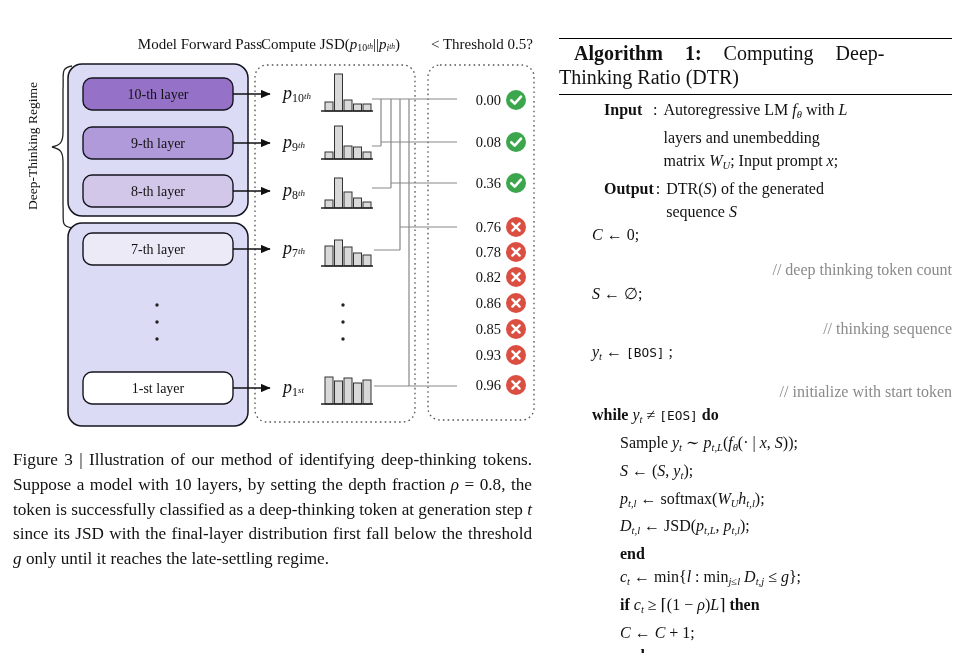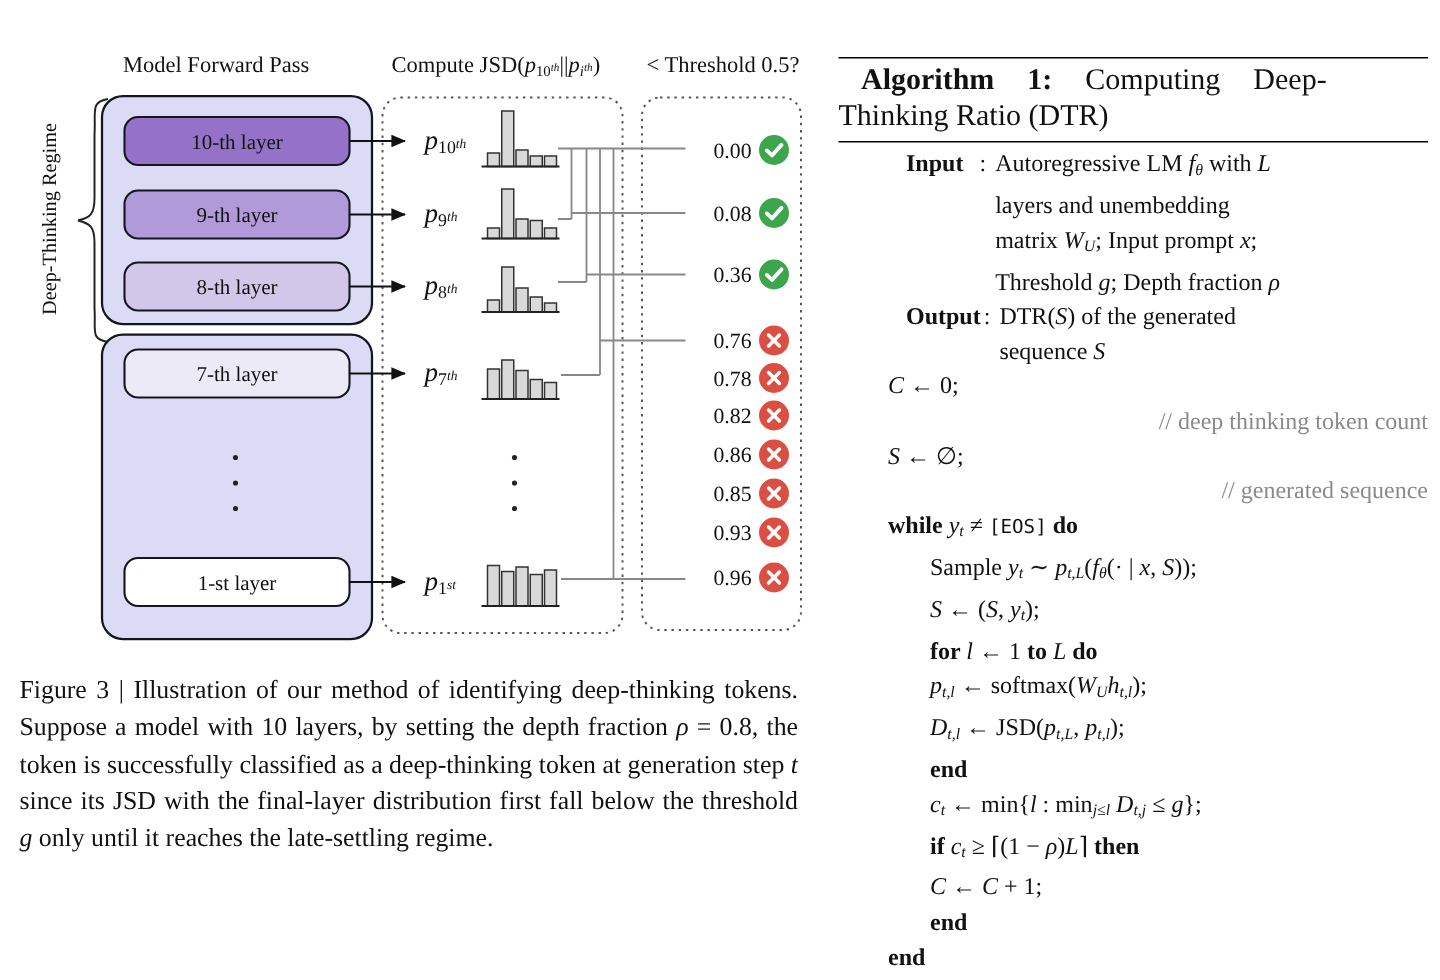--- a/index.html
+++ b/index.html
@@ -1,20 +1,20 @@
 <!DOCTYPE html>
 <html style="--comment: #8a8a8a;"><head>
 <meta charset="utf-8">
 <style>
   html,body{margin:0;padding:0;background:#fff;}
   .stage{position:relative;width:960px;height:653px;background:#ffffff;overflow:hidden;
          font-family:"Liberation Serif","DejaVu Serif",serif;color:#111;}
   
   .fig-header{position:absolute;top:36px;font-size:15px;white-space:nowrap;}
-  .fh-fp{left:82px;width:180px;text-align:left;}
+  .fh-fp{left:82px;width:180px;text-align:right;}
   .fh-jsd{left:261px;}
   .fh-th{left:431px;}
   #plabels div{position:absolute;font-size:18px;white-space:nowrap;}
   .caption{position:absolute;left:13px;top:448px;width:519px;font-size:17.2px;
            line-height:24.8px;text-align:justify;}
   svg text{font-family:"Liberation Serif","DejaVu Serif",serif;fill:#111;}
   .regime-t{font-size:13.5px;}
   .layer-label{font-size:14px;}
   .jsd-val{font-size:14.5px;}
   .dotted{fill:none;stroke:#555;stroke-width:1.3;stroke-dasharray:1.6 3.2;}
@@ -31,21 +31,21 @@
   .alg-panel{position:absolute;left:559px;top:38px;width:393px;}
   .alg-rule{border-top:1.7px solid #000;}
   .alg-title{font-size:20px;line-height:23.5px;padding:3px 0 5px;}
   .alg-title .t1{text-indent:15px;word-spacing:0.85em;}
   .alg-body{font-size:16px;line-height:23.2px;padding:3px 0 4px 33px;}
   .alg-line{display:flex;flex-direction:column;}
   .alg-line.ind{margin-left:28px;}
   .bar{border-left:1px solid #3a3a3a;padding-left:32px;}
   .bar.last{padding-left:19px;}
   .txt{white-space:pre-wrap;}
-  .cmt{margin-left:auto;color:var(--comment,#8a8a8a);white-space:nowrap;}
+  .cmt{margin-left:auto;color:var(--comment,#8a8a8a);white-space:nowrap;margin-top:12px;}
   .io-row{display:flex;margin-left:12px;}
   .io-label{font-weight:bold;min-width:47px;}
   .io-colon{padding:0 6px 0 2px;}
 </style>
 </head>
 <body>
 
 <div class="stage">
 
   <div>
@@ -198,53 +198,52 @@
     </div>
     <div class="alg-rule"></div>
     <div class="alg-body" id="alg-body">
         <div class="io-row">
           <span class="io-label">Input</span>
           <span class="io-colon">:</span>
           <div>
             <div><span>Autoregressive LM </span><span class="sg-i">f</span><span class="sg-s">θ</span><span> with </span><span class="sg-i">L</span></div>
             <div><span>layers and unembedding</span></div>
             <div><span>matrix </span><span class="sg-i">W</span><span class="sg-s">U</span><span>; Input prompt </span><span class="sg-i">x</span><span>;</span></div>
-            <div><span>Threshold </span><span class="sg-i">g</span><span>; Depth fraction </span><span class="sg-i">ρ</span></div>
           </div>
         </div>
         <div class="io-row">
           <span class="io-label">Output</span>
           <span class="io-colon">:</span>
           <div>
             <div><span>DTR(</span><span class="sg-i">S</span><span>) of the generated</span></div>
             <div><span>sequence </span><span class="sg-i">S</span></div>
           </div>
         </div>
         <div class="alg-line">
           <span class="txt"><span class="sg-i">C</span><span> ← 0;</span></span>
           <span class="cmt">// deep thinking token count</span>
         </div>
         <div class="alg-line">
           <span class="txt"><span class="sg-i">S</span><span> ← ∅;</span></span>
-          <span class="cmt">// generated sequence</span>
+          <span class="cmt">// thinking sequence</span>
+        </div>
+        <div class="alg-line">
+          <span class="txt"><span class="sg-i">y</span><span class="sg-s">t</span><span> ← </span><span class="sg-m">[BOS]</span><span> ;</span></span>
+          <span class="cmt">// initialize with start token</span>
         </div>
         <div class="alg-line">
           <span class="txt"><span class="sg-b">while </span><span class="sg-i">y</span><span class="sg-s">t</span><span> ≠ </span><span class="sg-m">[EOS]</span><span class="sg-b"> do</span></span>
         </div>
         <div class="alg-line ind">
           <span class="bar last"></span>
           <span class="txt"><span>Sample </span><span class="sg-i">y</span><span class="sg-s">t</span><span> ∼ </span><span class="sg-i">p</span><span class="sg-s">t,L</span><span>(</span><span class="sg-i">f</span><span class="sg-s">θ</span><span>(· | </span><span class="sg-i">x</span><span>, </span><span class="sg-i">S</span><span>));</span></span>
         </div>
         <div class="alg-line ind">
           <span class="bar last"></span>
           <span class="txt"><span class="sg-i">S</span><span> ← (</span><span class="sg-i">S</span><span>, </span><span class="sg-i">y</span><span class="sg-s">t</span><span>);</span></span>
-        </div>
-        <div class="alg-line ind">
-          <span class="bar last"></span>
-          <span class="txt"><span class="sg-b">for </span><span class="sg-i">l</span><span> ← 1 </span><span class="sg-b">to</span><span> </span><span class="sg-i">L</span><span> </span><span class="sg-b">do</span></span>
         </div>
         <div class="alg-line ind">
           <span class="bar"></span>
           <span class="bar last"></span>
           <span class="txt"><span class="sg-i">p</span><span class="sg-s">t,l</span><span> ← softmax(</span><span class="sg-i">W</span><span class="sg-s">U</span><span class="sg-i">h</span><span class="sg-s">t,l</span><span>);</span></span>
         </div>
         <div class="alg-line ind">
           <span class="bar"></span>
           <span class="bar last"></span>
           <span class="txt"><span class="sg-i">D</span><span class="sg-s">t,l</span><span> ← JSD(</span><span class="sg-i">p</span><span class="sg-s">t,L</span><span>, </span><span class="sg-i">p</span><span class="sg-s">t,l</span><span>);</span></span>

